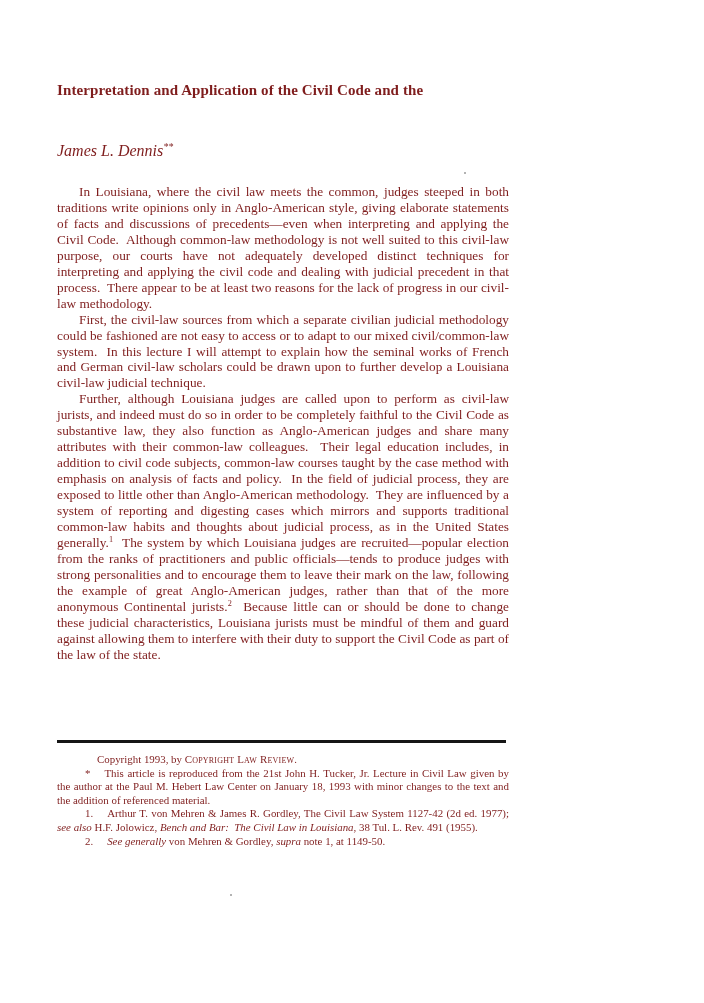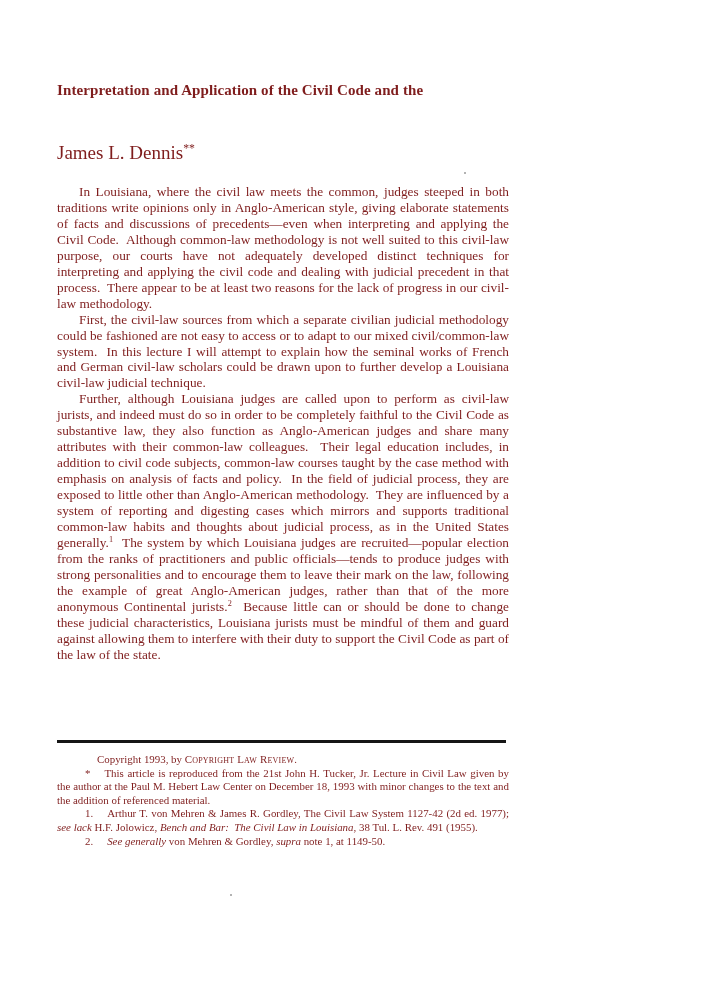--- a/index.html
+++ b/index.html
@@ -23,21 +23,22 @@
     font-weight: bold;
     line-height: 19px;
     letter-spacing: 0.1px;
   }
   .title-line { display: block; }
   .author {
     position: absolute;
     top: 122px;
     left: 57px;
     width: 300px;
-    font-size: 19px;
+    font-style: italic;
+    font-size: 16px;
   }
   .body-text {
     position: absolute;
     top: 164px;
     left: 57px;
     width: 452px;
     font-size: 13.3px;
     line-height: 15.95px;
     text-align: justify;
   }
@@ -95,26 +96,26 @@
     <p><span>First, the civil-law sources from which a separate civilian judicial methodology could be fashioned are not easy to access or to adapt to our mixed civil/common-law system.&nbsp; In this lecture I will attempt to explain how the seminal works of French and German civil-law scholars could be drawn upon to further develop a Louisiana civil-law judicial technique.</span></p>
     <p><span>Further, although Louisiana judges are called upon to perform as civil-law jurists, and indeed must do so in order to be completely faithful to the Civil Code as substantive law, they also function as Anglo-American judges and share many attributes with their common-law colleagues.&nbsp; Their legal education includes, in addition to civil code subjects, common-law courses taught by the case method with emphasis on analysis of facts and policy.&nbsp; In the field of judicial process, they are exposed to little other than Anglo-American methodology.&nbsp; They are influenced by a system of reporting and digesting cases which mirrors and supports traditional common-law habits and thoughts about judicial process, as in the United States generally.</span><span class="seg-sup">1</span><span>&nbsp; The system by which Louisiana judges are recruited—popular election from the ranks of practitioners and public officials—tends to produce judges with strong personalities and to encourage them to leave their mark on the law, following the example of great Anglo-American judges, rather than that of the more anonymous Continental jurists.</span><span class="seg-sup">2</span><span>&nbsp; Because little can or should be done to change these judicial characteristics, Louisiana jurists must be mindful of them and guard against allowing them to interfere with their duty to support the Civil Code as part of the law of the state.</span></p>
   </div>
 
   <div class="fn-separator"></div>
 
   <div class="footnotes">
     <div class="footnote copyright"><span>Copyright 1993, by </span><span class="seg-smallcaps">Copyright Law Review</span><span>.</span></div>
 
     <div class="footnote">
-      <span class="fn-marker">*</span><span class="fn-gap"></span><span class="fn-body"><span>This article is reproduced from the 21st John H. Tucker, Jr. Lecture in Civil Law given by the author at the Paul M. Hebert Law Center on December 18, 1993 with minor changes to the text and the addition of referenced material.</span></span>
+      <span class="fn-marker">*</span><span class="fn-gap"></span><span class="fn-body"><span>This article is reproduced from the 21st John H. Tucker, Jr. Lecture in Civil Law given by the author at the Paul M. Hebert Law Center on January 18, 1993 with minor changes to the text and the addition of referenced material.</span></span>
     </div>
 
 
     <div class="footnote">
-      <span class="fn-marker">1.</span><span class="fn-gap"></span><span class="fn-body"><span>Arthur T. von Mehren &amp; James R. Gordley, The Civil Law System 1127-42 (2d ed. 1977); </span><span class="seg-italic">see lack</span><span> H.F. Jolowicz, </span><span class="seg-italic">Bench and Bar:&nbsp; The Civil Law in Louisiana</span><span>, 38 Tul. L. Rev. 491 (1955).</span></span>
+      <span class="fn-marker">1.</span><span class="fn-gap"></span><span class="fn-body"><span>Arthur T. von Mehren &amp; James R. Gordley, The Civil Law System 1127-42 (2d ed. 1977); </span><span class="seg-italic">see also</span><span> H.F. Jolowicz, </span><span class="seg-italic">Bench and Bar:&nbsp; The Civil Law in Louisiana</span><span>, 38 Tul. L. Rev. 491 (1955).</span></span>
     </div>
 
     <div class="footnote">
       <span class="fn-marker">2.</span><span class="fn-gap"></span><span class="fn-body"><span class="seg-italic">See generally</span><span> von Mehren &amp; Gordley, </span><span class="seg-italic">supra</span><span> note 1, at 1149-50.</span></span>
     </div>
   </div>
 
   <div class="speck" style="left:464px; top:152px;"></div>
   <div class="speck" style="left:230px; top:874px;"></div>
 

